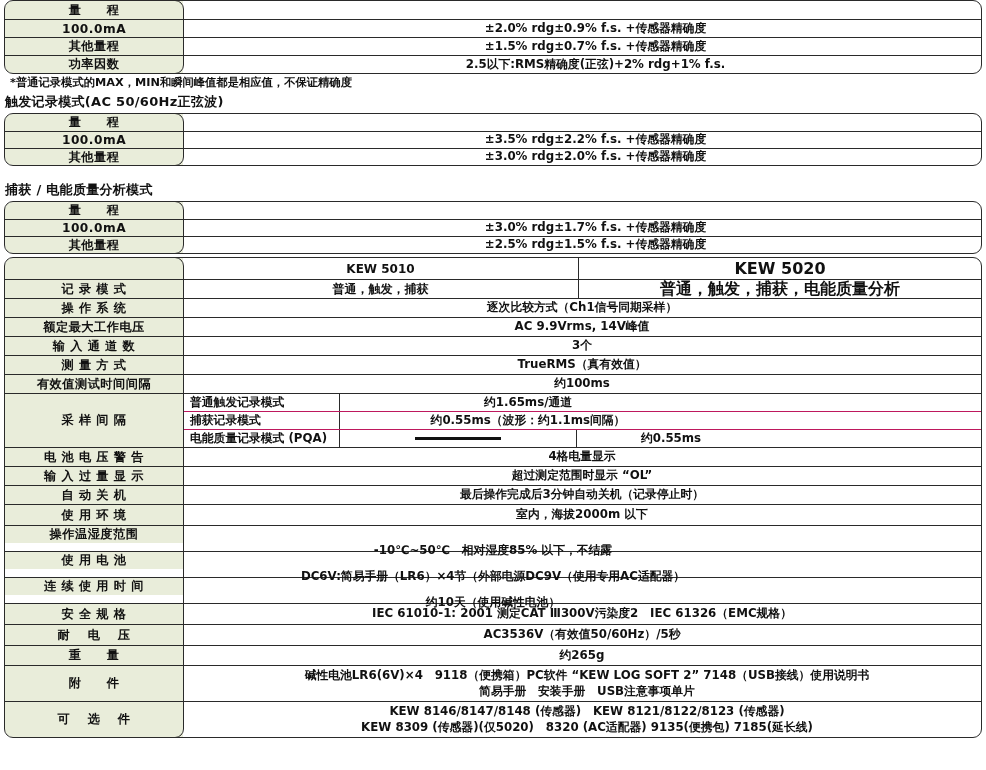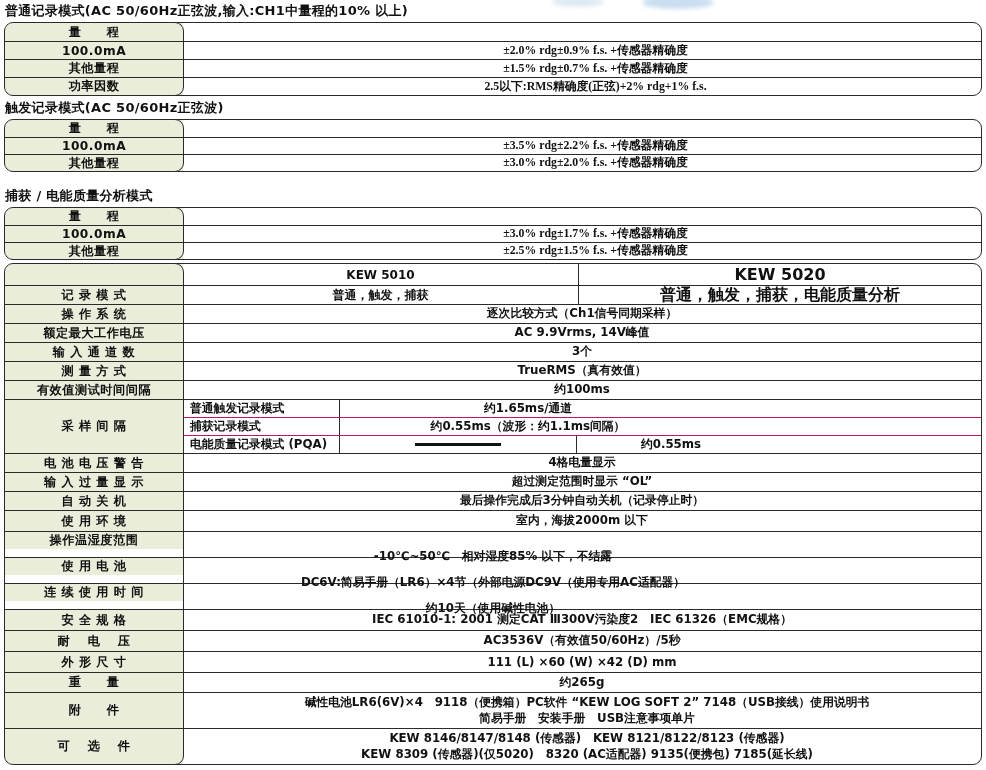--- a/index.html
+++ b/index.html
@@ -26,21 +26,21 @@
   .row:first-child { border-top:none; }
   .h17{height:17px;} .h18{height:18px;} .h19{height:19px;} .h20{height:20px;} .h21{height:21px;}
   .h26{height:26px;flex-direction:column;} .h36{height:36px;}
 
   .lbl {
     width:178px; flex:none; background:#e9edda;
     display:flex; align-items:center; justify-content:center;
     text-align:right; font-size:12.2px; white-space:pre; letter-spacing:0.5px;
   }
   .val { flex:1; display:flex; align-items:center; justify-content:center; font-size:11.8px; white-space:pre; }
-  .val.sm { padding-left:27px;font-family:Liberation Serif, serif; }
+  .val.sm { padding-left:27px; }
 
   .c5010 { width:395px; flex:none; display:flex; align-items:center; justify-content:center; font-size:12px; white-space:pre; }
   .c5020 { flex:1; border-left:1px solid #2a2a2a; display:flex; align-items:center; justify-content:center; font-size:16px; white-space:pre; }
 
   .subtable { flex:1; display:flex; flex-direction:column; }
   .subrow { flex:1; display:flex; align-items:stretch; border-top:1px solid #be185d; }
   .subrow:first-child { border-top:none; }
   .sublbl { width:157px; flex:none; display:flex; align-items:center; padding-left:7px; font-size:11.8px; white-space:pre; border-right:1px solid #2a2a2a; }
   .subval { flex:1; display:flex; align-items:center; justify-content:center; font-size:11.8px; padding-right:265px; white-space:pre; }
   .dashcell { width:237px; flex:none; display:flex; align-items:center; justify-content:center; border-right:1px solid #2a2a2a; }
@@ -50,21 +50,20 @@
   .val.two { flex-direction:column; align-items:center; justify-content:center; padding-left:10px; line-height:15.5px; font-size:11.8px; }
 </style>
 </head>
 <body>
 
 <div class="page">
 
   <div class="smudge s1"></div>
   <div class="smudge s2"></div>
 
-  <div class="sec-title">普通记录模式(AC 50/60Hz正弦波,输入:CH1中量程的10% 以上)</div>
 
   <div class="spec">
     <div class="row h18">
       <div class="lbl">量　　程</div>
       <div class="val sm"></div>
     </div>
     <div class="row h18">
       <div class="lbl">100.0mA</div>
       <div class="val sm">±2.0% rdg±0.9% f.s. +传感器精确度</div>
     </div>
@@ -72,20 +71,21 @@
       <div class="lbl">其他量程</div>
       <div class="val sm">±1.5% rdg±0.7% f.s. +传感器精确度</div>
     </div>
     <div class="row h18">
       <div class="lbl">功率因数</div>
       <div class="val sm">2.5以下:RMS精确度(正弦)+2% rdg+1% f.s.</div>
     </div>
     <div class="lbl-frame"></div>
   </div>
 
+  <div class="note">*普通记录模式的MAX，MIN和瞬间峰值都是相应值，不保证精确度</div>
 
   <div class="sec-title" style="margin-top:4px;">触发记录模式(AC 50/60Hz正弦波)</div>
 
   <div class="spec">
     <div class="row h17">
       <div class="lbl">量　　程</div>
       <div class="val sm"></div>
     </div>
     <div class="row h17">
       <div class="lbl">100.0mA</div>
@@ -214,24 +214,20 @@
     <div class="row h21">
       <div class="lbl">安 全 规 格</div>
       <div class="val">IEC 61010-1: 2001 测定CAT Ⅲ300V污染度2　IEC 61326（EMC规格）</div>
     </div>
 
     <div class="row h21">
       <div class="lbl">耐　 电　 压</div>
       <div class="val">AC3536V（有效值50/60Hz）/5秒</div>
     </div>
 
-    <div class="row h21">
-      <div class="lbl">外 形 尺 寸</div>
-      <div class="val">111 (L) ×60 (W) ×42 (D) mm</div>
-    </div>
 
     <div class="row h20">
       <div class="lbl">重　　量</div>
       <div class="val">约265g</div>
     </div>
 
     <div class="row h36">
       <div class="lbl">附　　件</div>
       <div class="val two">
         <div>碱性电池LR6(6V)×4　9118（便携箱）PC软件 “KEW LOG SOFT 2” 7148（USB接线）使用说明书</div>

